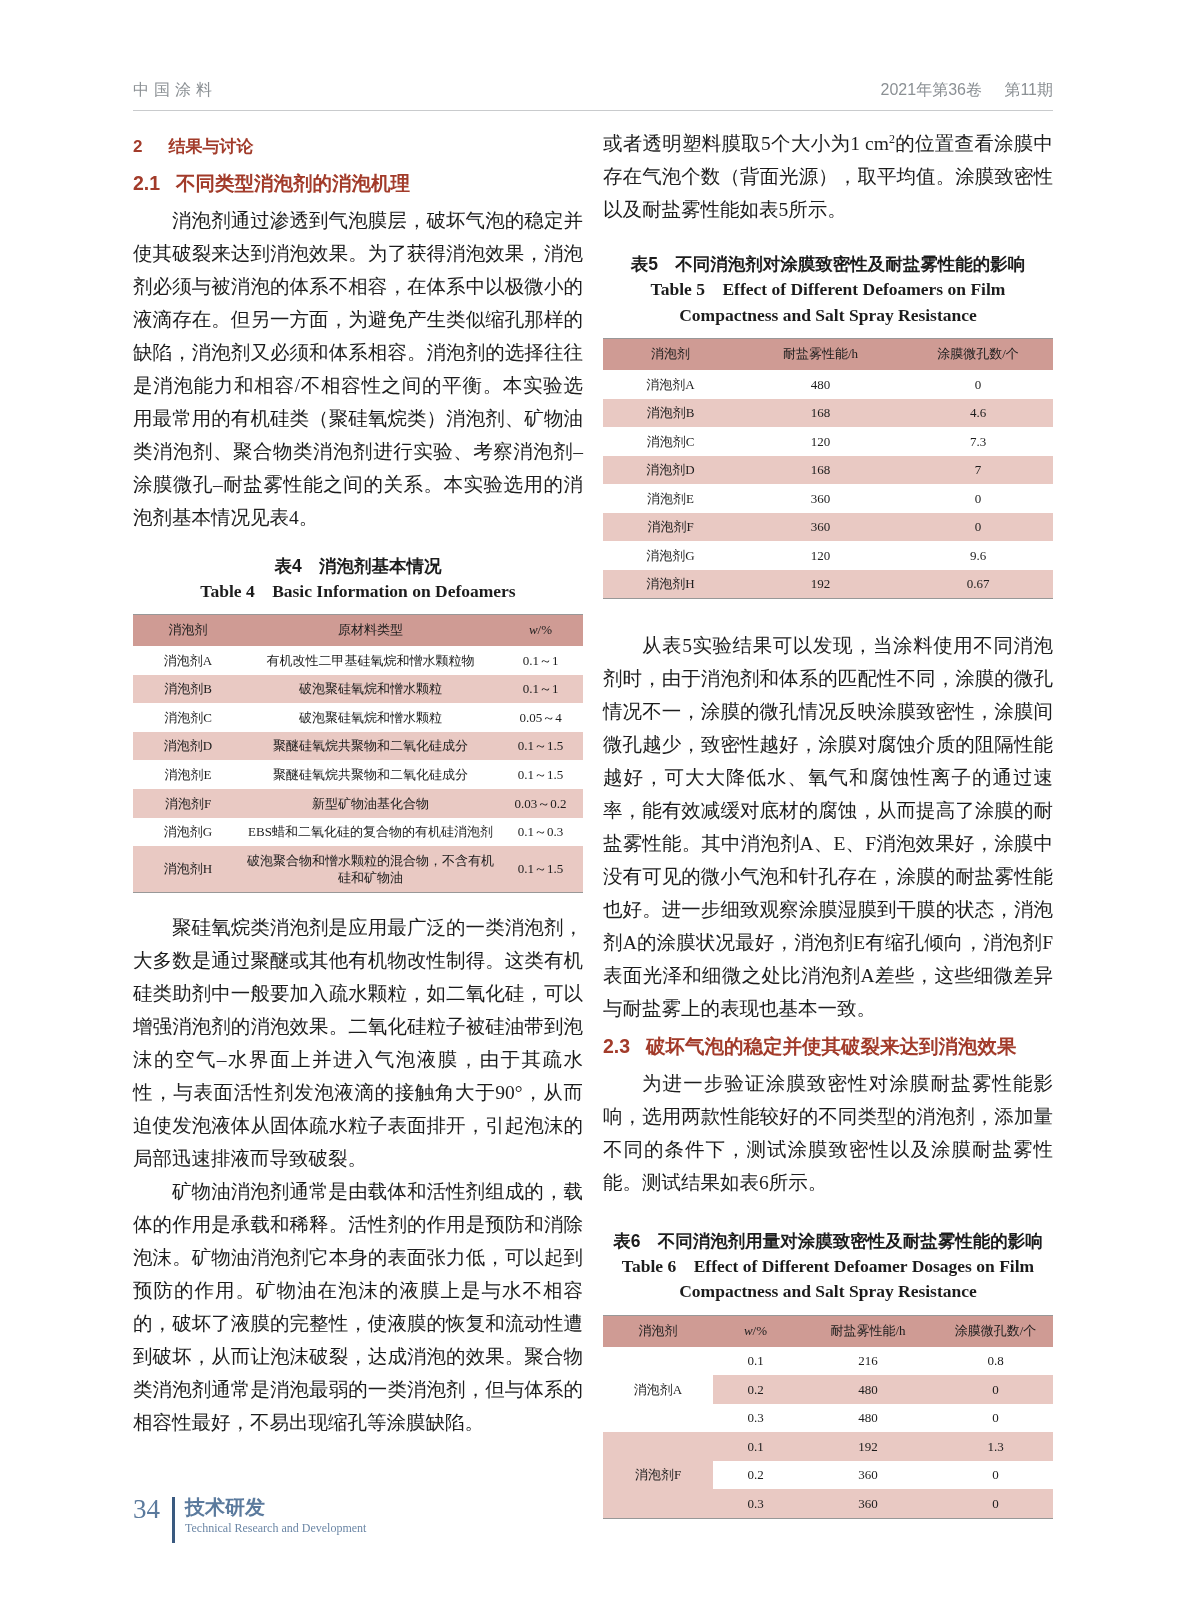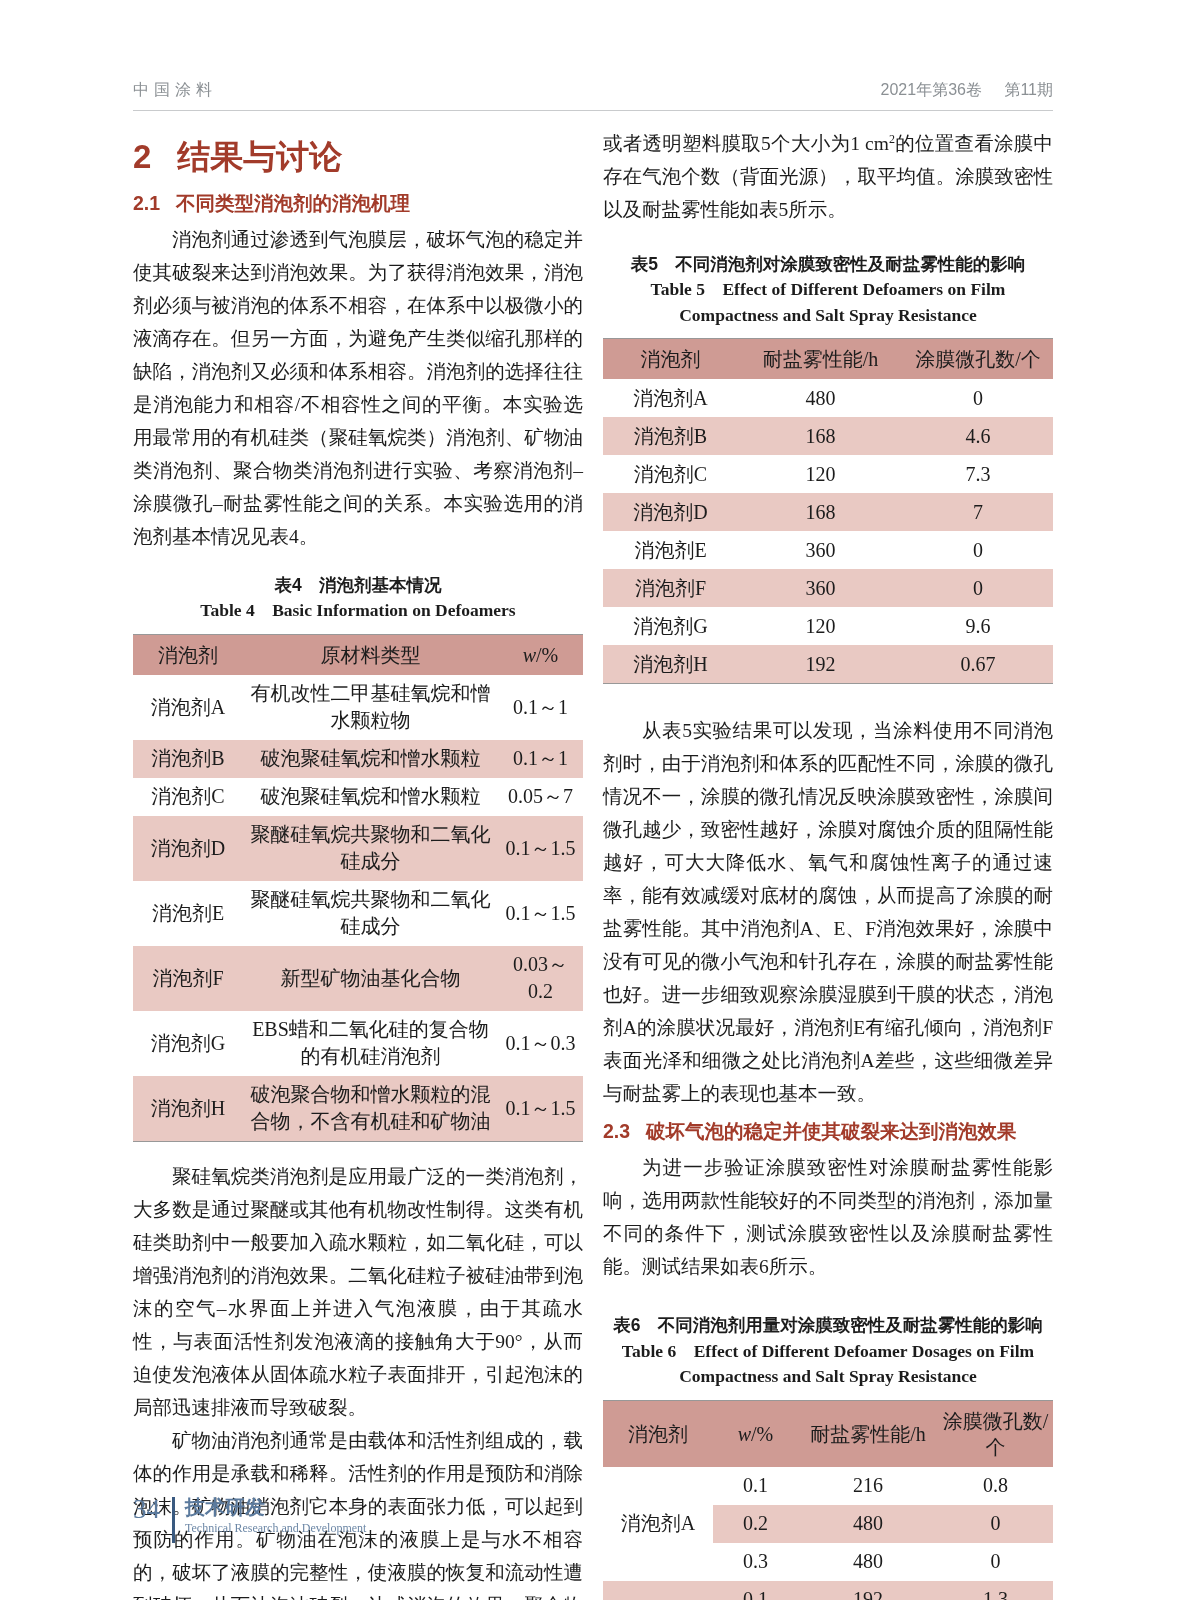--- a/index.html
+++ b/index.html
@@ -21,40 +21,40 @@
   }
   .journal-name{letter-spacing:5px;}
   .issue-info span{margin-left:18px;text-align:center;}
   
   .columns{display:flex;gap:20px;margin-top:16px;}
   .col{width:450px;font-size:19.5px;line-height:33px;text-align:justify;}
   .col p{margin:0;text-indent:2em;}
   
   .h-main{
     font-family:"Liberation Sans","DejaVu Sans",sans-serif;
-    color:#a23b2a;font-weight:700;font-size:33px;line-height:1.2;
+    color:#a23b2a;font-weight:700;font-size:17px;line-height:1.2;
     margin:10px 0 12px;text-indent:0;
   }
   .h-main .h-num{margin-right:26px;}
   .h-sub{
     font-family:"Liberation Sans","DejaVu Sans",sans-serif;
     color:#a23b2a;font-weight:700;font-size:19.5px;line-height:1.5;
     margin:7px 0 5px;text-indent:0;
   }
   .h-sub .h-num{margin-right:16px;}
   
   .tbl-caption{margin:20px 0 10px;text-indent:0;text-align:center;
     font-weight:700;font-size:17.5px;line-height:1.45;}
   .tbl-caption .cap-zh{font-family:"Liberation Sans","DejaVu Sans",sans-serif;}
   .tbl-caption .cap-en{font-family:"Liberation Serif","DejaVu Serif",serif;}
   
   table.paper-table{
     width:100%;border-collapse:collapse;
     border-top:1.5px solid #989898;border-bottom:1.5px solid #989898;
-    font-size:20px;margin-bottom:10px;
+    font-size:13px;margin-bottom:10px;
   }
   table.paper-table th{
     background:#cf9b94;font-weight:400;padding:7px 4px;text-align:center;
     line-height:1.3;
   }
   table.paper-table td{padding:5.5px 4px;text-align:center;line-height:1.35;}
   table.paper-table tr.alt{background:#e9c9c3;}
   .w-sym{font-style:italic;}
   td.cell-left{text-align:left;padding-left:10px;}
   td.bg-white{background:#ffffff;}
@@ -123,21 +123,21 @@
                 <td>0.1～1</td>
               </tr>
             <tr class="alt">
                 <td class="cell-left">消泡剂B</td>
                 <td>破泡聚硅氧烷和憎水颗粒</td>
                 <td>0.1～1</td>
               </tr>
             <tr>
                 <td class="cell-left">消泡剂C</td>
                 <td>破泡聚硅氧烷和憎水颗粒</td>
-                <td>0.05～7</td>
+                <td>0.05～4</td>
               </tr>
             <tr class="alt">
                 <td class="cell-left">消泡剂D</td>
                 <td>聚醚硅氧烷共聚物和二氧化硅成分</td>
                 <td>0.1～1.5</td>
               </tr>
             <tr>
                 <td class="cell-left">消泡剂E</td>
                 <td>聚醚硅氧烷共聚物和二氧化硅成分</td>
                 <td>0.1～1.5</td>

